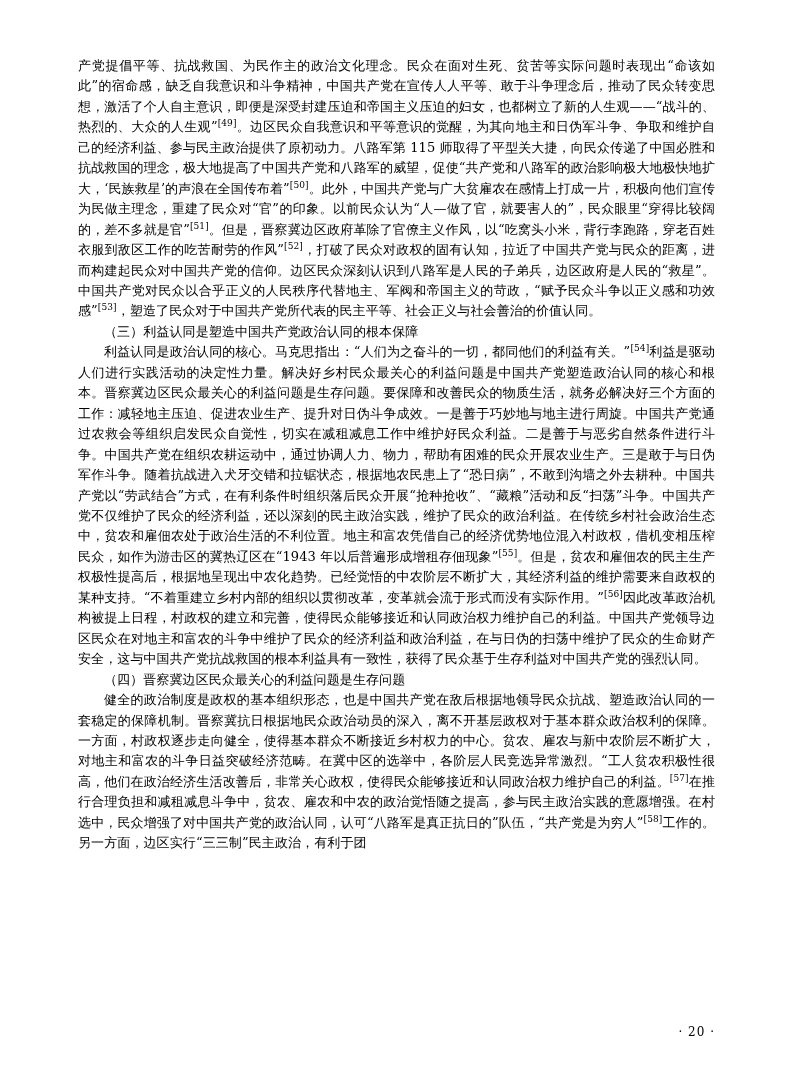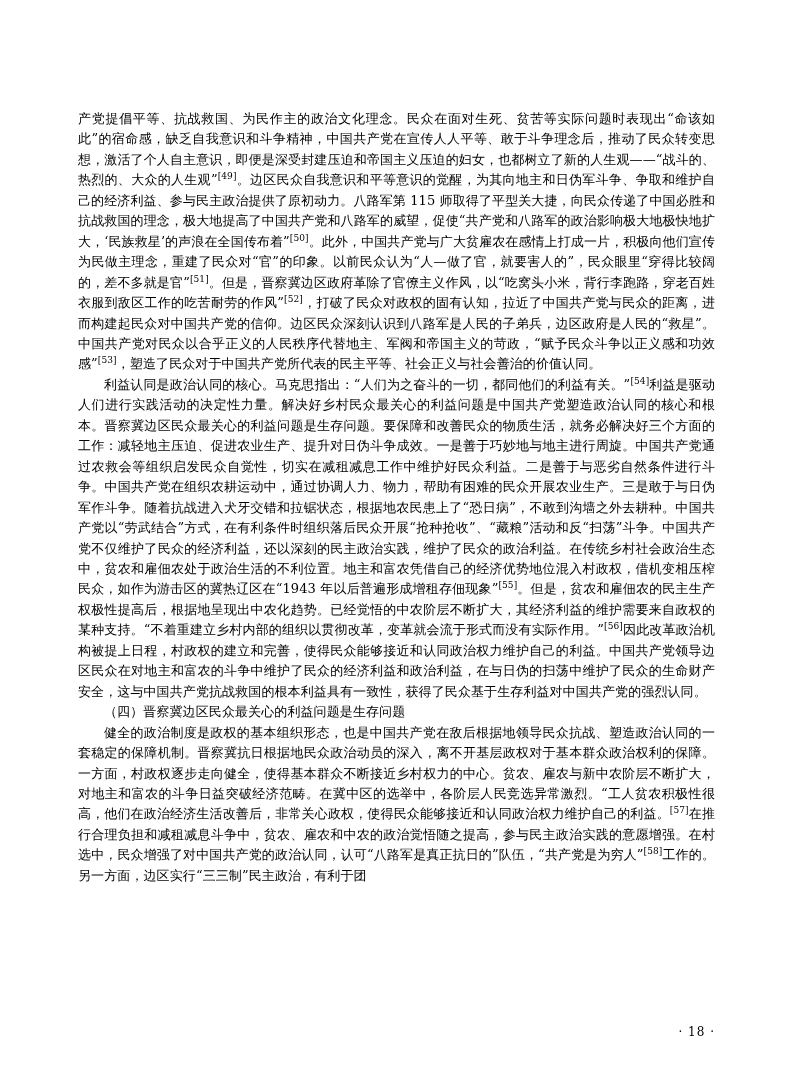--- a/index.html
+++ b/index.html
@@ -14,21 +14,21 @@
     color: #000000;
     position: relative;
     overflow: hidden;
   }
   #page {
     position: absolute;
     left: 0; top: 0;
     width: 793px;
     height: 1077px;
     box-sizing: border-box;
-    padding: 109px 78px 40px 78px;
+    padding: 56px 78px 40px 78px;
   }
   .doc-body {
     font-size: 13.0px;
     line-height: 20.45px;
     text-align: justify;
     text-justify: inter-ideograph;
     letter-spacing: 0.1px;
   }
   p.para {
     margin: 0;
@@ -57,18 +57,19 @@
     font-family: "DejaVu Serif", "Liberation Serif", serif;
     letter-spacing: 1px;
   }
 </style>
 </head>
 <body>
 
 <div id="page">
   <div class="doc-body" id="doc-body">
       <p class="para noindent"><span>产党提倡平等、抗战救国、为民作主的政治文化理念。民众在面对生死、贫苦等实际问题时表现出“命该如此”的宿命感，缺乏自我意识和斗争精神，中国共产党在宣传人人平等、敢于斗争理念后，推动了民众转变思想，激活了个人自主意识，即便是深受封建压迫和帝国主义压迫的妇女，也都树立了新的人生观——“战斗的、热烈的、大众的人生观”</span><sup class="ref">[49]</sup><span>。边区民众自我意识和平等意识的觉醒，为其向地主和日伪军斗争、争取和维护自己的经济利益、参与民主政治提供了原初动力。八路军第 115 师取得了平型关大捷，向民众传递了中国必胜和抗战救国的理念，极大地提高了中国共产党和八路军的威望，促使“共产党和八路军的政治影响极大地极快地扩大，‘民族救星’的声浪在全国传布着”</span><sup class="ref">[50]</sup><span>。此外，中国共产党与广大贫雇农在感情上打成一片，积极向他们宣传为民做主理念，重建了民众对“官”的印象。以前民众认为“人—做了官，就要害人的”，民众眼里“穿得比较阔的，差不多就是官”</span><sup class="ref">[51]</sup><span>。但是，晋察冀边区政府革除了官僚主义作风，以“吃窝头小米，背行李跑路，穿老百姓衣服到敌区工作的吃苦耐劳的作风”</span><sup class="ref">[52]</sup><span>，打破了民众对政权的固有认知，拉近了中国共产党与民众的距离，进而构建起民众对中国共产党的信仰。边区民众深刻认识到八路军是人民的子弟兵，边区政府是人民的“救星”。中国共产党对民众以合乎正义的人民秩序代替地主、军阀和帝国主义的苛政，“赋予民众斗争以正义感和功效感”</span><sup class="ref">[53]</sup><span>，塑造了民众对于中国共产党所代表的民主平等、社会正义与社会善治的价值认同。</span></p>
+      <p class="heading"><span>（三）利益认同是塑造中国共产党政治认同的根本保障</span></p>
       <p class="para"><span>利益认同是政治认同的核心。马克思指出：“人们为之奋斗的一切，都同他们的利益有关。”</span><sup class="ref">[54]</sup><span>利益是驱动人们进行实践活动的决定性力量。解决好乡村民众最关心的利益问题是中国共产党塑造政治认同的核心和根本。晋察冀边区民众最关心的利益问题是生存问题。要保障和改善民众的物质生活，就务必解决好三个方面的工作：减轻地主压迫、促进农业生产、提升对日伪斗争成效。一是善于巧妙地与地主进行周旋。中国共产党通过农救会等组织启发民众自觉性，切实在减租减息工作中维护好民众利益。二是善于与恶劣自然条件进行斗争。中国共产党在组织农耕运动中，通过协调人力、物力，帮助有困难的民众开展农业生产。三是敢于与日伪军作斗争。随着抗战进入犬牙交错和拉锯状态，根据地农民患上了“恐日病”，不敢到沟墙之外去耕种。中国共产党以“劳武结合”方式，在有利条件时组织落后民众开展“抢种抢收”、“藏粮”活动和反“扫荡”斗争。中国共产党不仅维护了民众的经济利益，还以深刻的民主政治实践，维护了民众的政治利益。在传统乡村社会政治生态中，贫农和雇佃农处于政治生活的不利位置。地主和富农凭借自己的经济优势地位混入村政权，借机变相压榨民众，如作为游击区的冀热辽区在“1943 年以后普遍形成增租存佃现象”</span><sup class="ref">[55]</sup><span>。但是，贫农和雇佃农的民主生产权极性提高后，根据地呈现出中农化趋势。已经觉悟的中农阶层不断扩大，其经济利益的维护需要来自政权的某种支持。“不着重建立乡村内部的组织以贯彻改革，变革就会流于形式而没有实际作用。”</span><sup class="ref">[56]</sup><span>因此改革政治机构被提上日程，村政权的建立和完善，使得民众能够接近和认同政治权力维护自己的利益。中国共产党领导边区民众在对地主和富农的斗争中维护了民众的经济利益和政治利益，在与日伪的扫荡中维护了民众的生命财产安全，这与中国共产党抗战救国的根本利益具有一致性，获得了民众基于生存利益对中国共产党的强烈认同。</span></p>
       <p class="heading"><span>（四）晋察冀边区民众最关心的利益问题是生存问题</span></p>
       <p class="para"><span>健全的政治制度是政权的基本组织形态，也是中国共产党在敌后根据地领导民众抗战、塑造政治认同的一套稳定的保障机制。晋察冀抗日根据地民众政治动员的深入，离不开基层政权对于基本群众政治权利的保障。一方面，村政权逐步走向健全，使得基本群众不断接近乡村权力的中心。贫农、雇农与新中农阶层不断扩大，对地主和富农的斗争日益突破经济范畴。在冀中区的选举中，各阶层人民竞选异常激烈。“工人贫农积极性很高，他们在政治经济生活改善后，非常关心政权，使得民众能够接近和认同政治权力维护自己的利益。</span><sup class="ref">[57]</sup><span>在推行合理负担和减租减息斗争中，贫农、雇农和中农的政治觉悟随之提高，参与民主政治实践的意愿增强。在村选中，民众增强了对中国共产党的政治认同，认可“八路军是真正抗日的”队伍，“共产党是为穷人”</span><sup class="ref">[58]</sup><span>工作的。另一方面，边区实行“三三制”民主政治，有利于团</span></p>
     </div>
-  <div class="footer">· 18 ·</div>
+  <div class="footer">· 20 ·</div>
 </div>
 
 </body></html>

